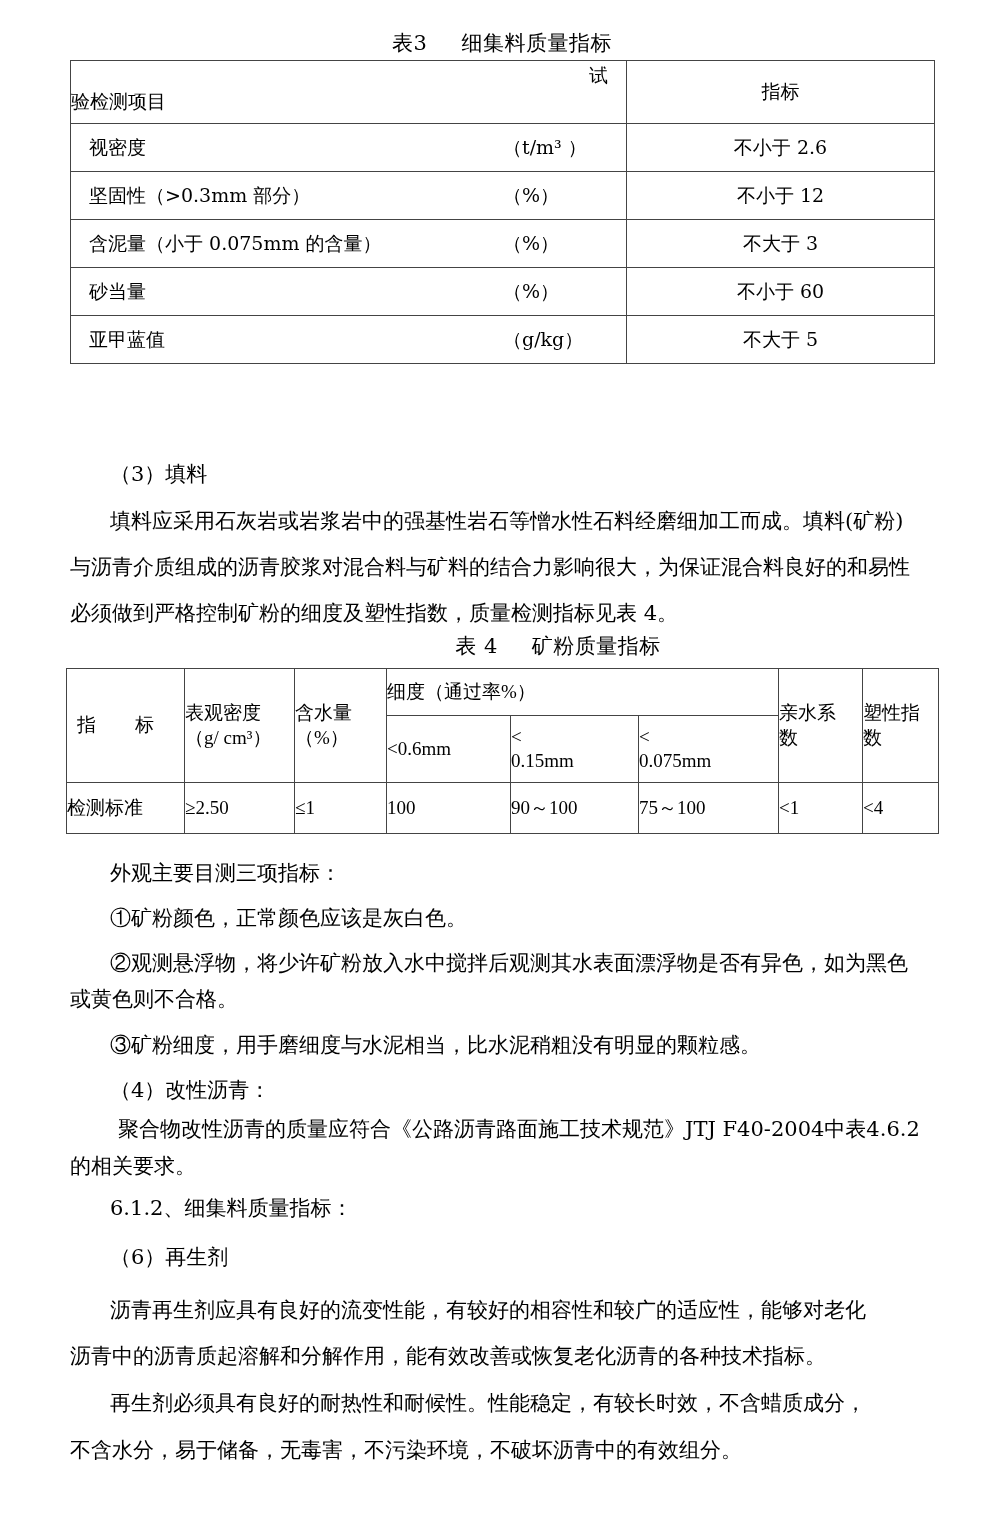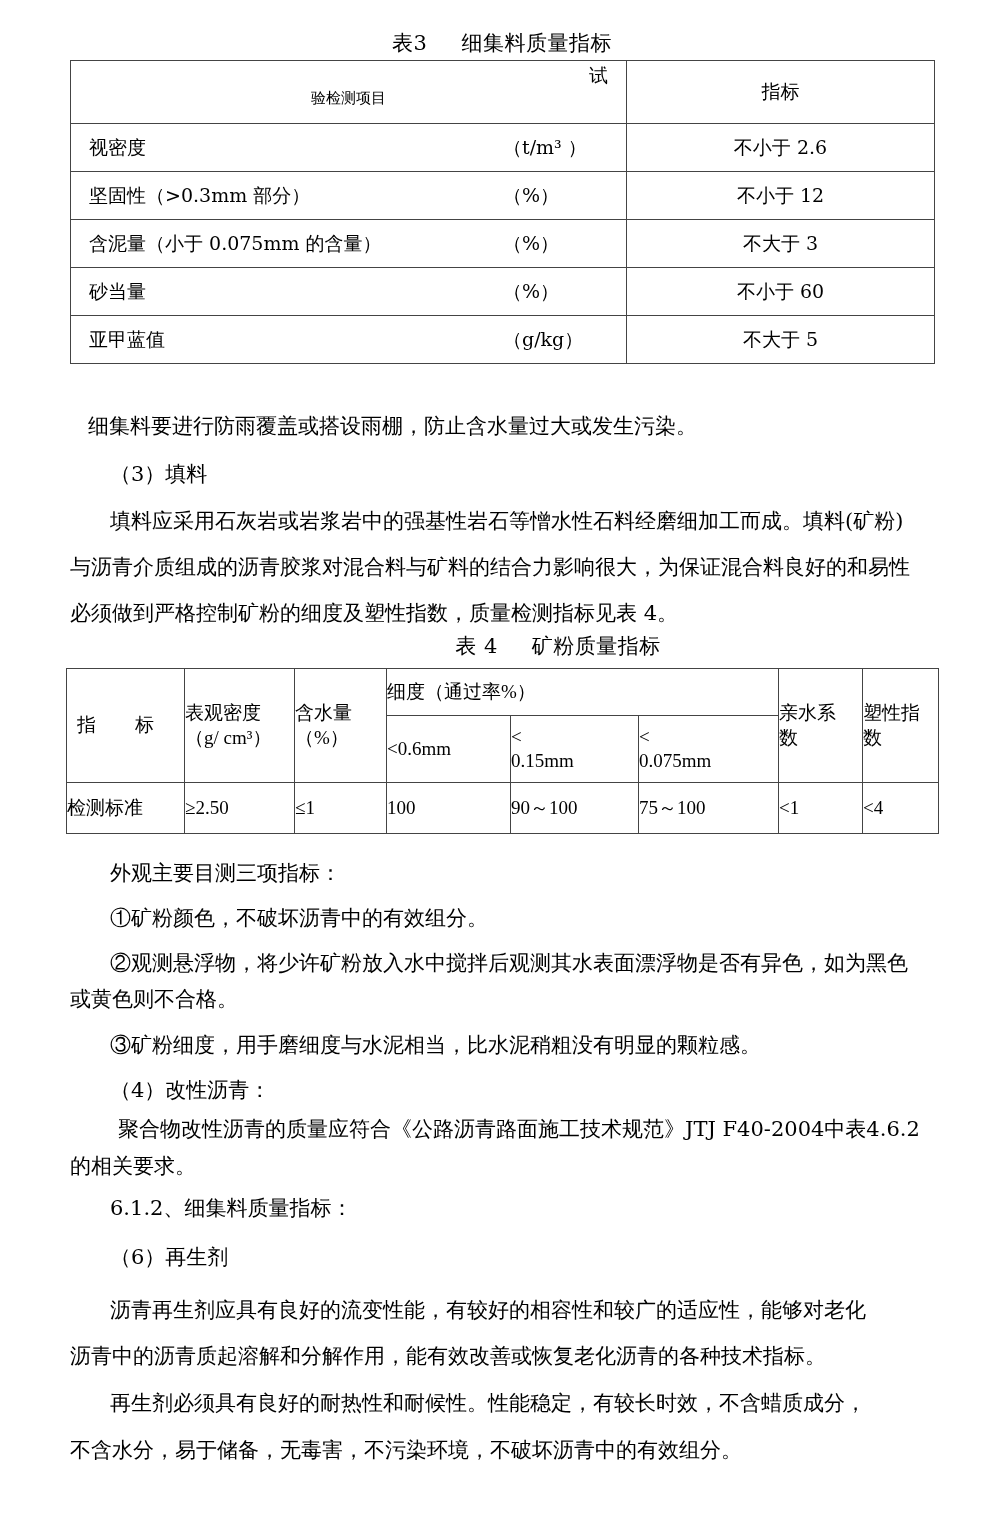--- a/index.html
+++ b/index.html
@@ -67,22 +67,21 @@
     position: absolute;
     right: 18px;
     top: 2px;
     font-size: 19px;
   }
   .t3-headline {
     position: absolute;
     left: 0;
     right: 0;
     top: 28px;
-    text-align: center;
-    font-size: 15px;
+    font-size: 19px;
   }
   .t3-head-right {
     text-align: center;
     font-size: 19px;
   }
   .t3-item {
     position: relative;
     padding-left: 18px;
     padding-right: 8px;
     height: 47px;
@@ -205,21 +204,20 @@
               <span class="t3-unit u-wide">（g/kg）</span>
             </div>
           </td>
           <td class="t3-val">不大于 5</td>
         </tr>
 
       </tbody>
     </table>
   </div>
 
-  <div class="para" style="left:88px; top:410px;">细集料要进行防雨覆盖或搭设雨棚，防止含水量过大或发生污染。</div>
 
   <div class="para" style="left:110px; top:458px;">（3）填料</div>
 
   <div class="para" style="left:110px; top:505px;">填料应采用石灰岩或岩浆岩中的强基性岩石等憎水性石料经磨细加工而成。填料(矿粉)</div>
   <div class="para" style="left:70px; top:551px;">与沥青介质组成的沥青胶浆对混合料与矿料的结合力影响很大，为保证混合料良好的和易性</div>
   <div class="para" style="left:70px; top:597px;">必须做到严格控制矿粉的细度及塑性指数，质量检测指标见表 4。</div>
 
   <div class="table-caption" style="position:absolute; left:8px; top:633px; width:1004px;margin-left:48px;">
     <span>表 4</span><span class="cap-gap"></span><span>矿粉质量指标</span>
   </div>
@@ -279,21 +277,21 @@
           <td>75～100</td>
           <td>&lt;1</td>
           <td>&lt;4</td>
         </tr>
       </tbody>
     </table>
   </div>
 
   <div class="para" style="left:110px; top:857px;">外观主要目测三项指标：</div>
 
-  <div class="para" style="left:110px; top:902px;">①矿粉颜色，不破坏沥青中的有效组分。</div>
+  <div class="para" style="left:110px; top:902px;">①矿粉颜色，正常颜色应该是灰白色。</div>
 
   <div class="para" style="left:110px; top:947px;">②观测悬浮物，将少许矿粉放入水中搅拌后观测其水表面漂浮物是否有异色，如为黑色</div>
   <div class="para" style="left:70px; top:983px;">或黄色则不合格。</div>
 
   <div class="para" style="left:110px; top:1029px;">③矿粉细度，用手磨细度与水泥相当，比水泥稍粗没有明显的颗粒感。</div>
 
   <div class="para" style="left:110px; top:1074px;">（4）改性沥青：</div>
 
   <div class="para" style="left:118px; top:1113px;">聚合物改性沥青的质量应符合《公路沥青路面施工技术规范》JTJ F40-2004中表4.6.2</div>
   <div class="para" style="left:70px; top:1150px;">的相关要求。</div>

